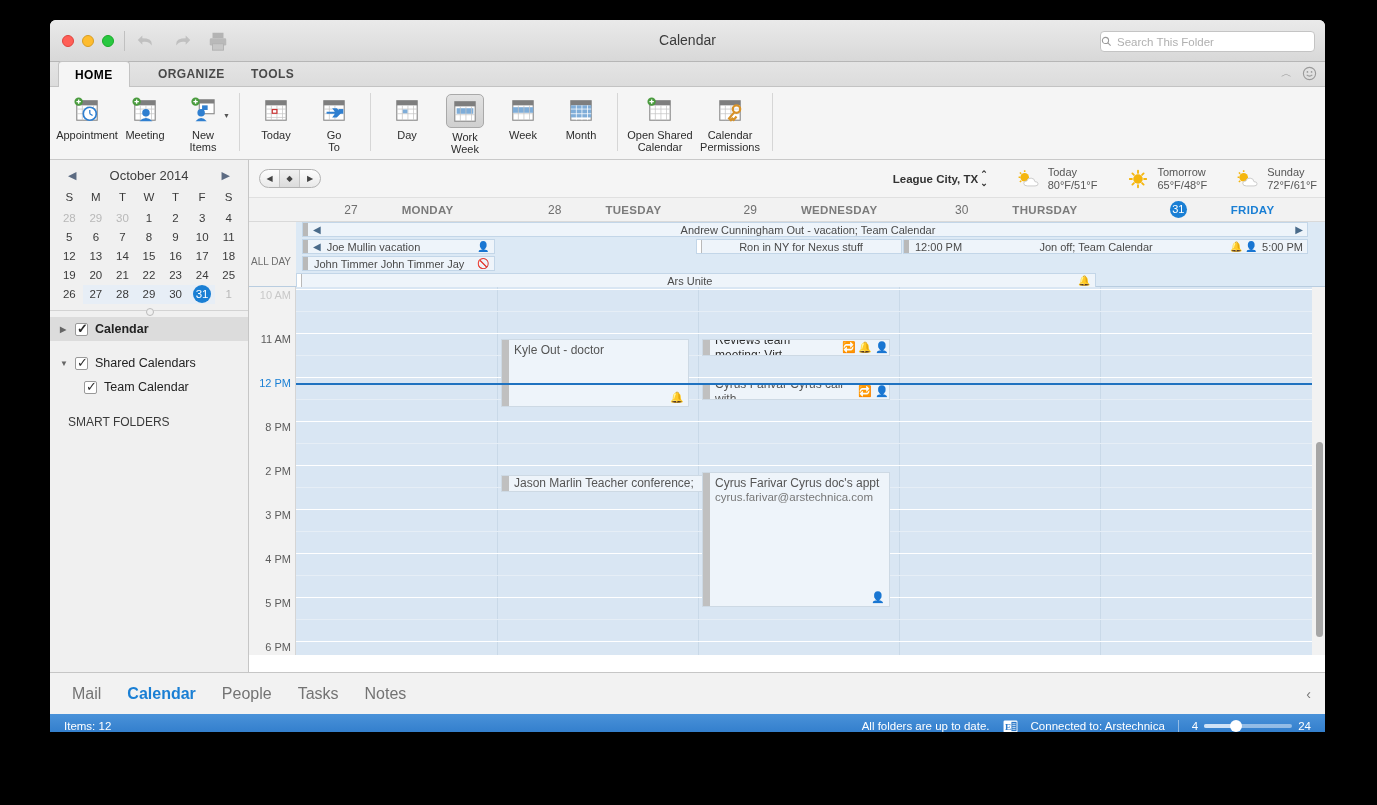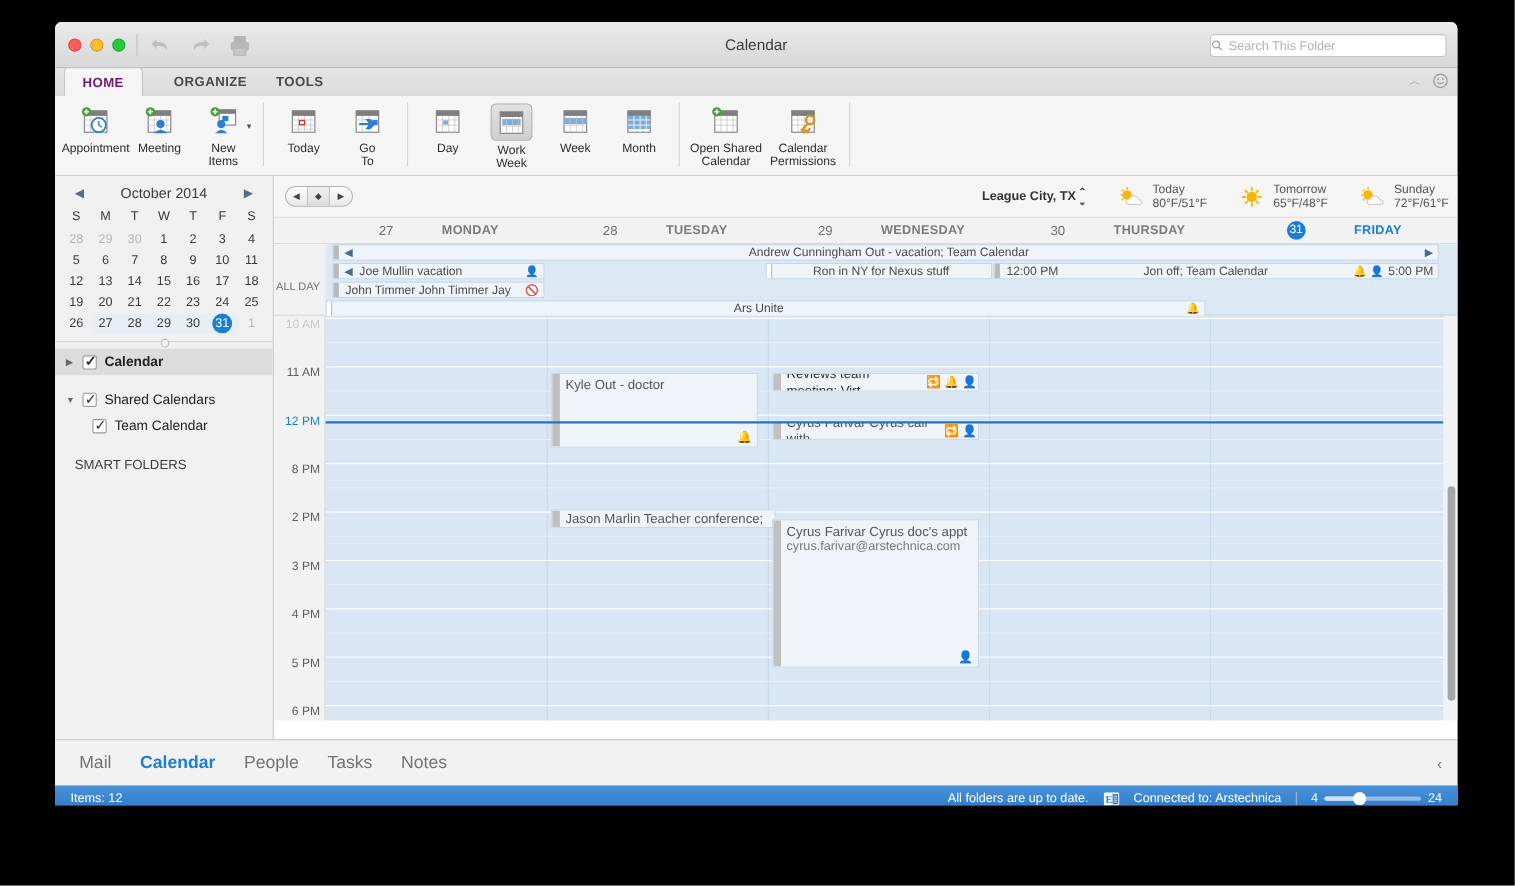--- a/index.html
+++ b/index.html
@@ -51,21 +51,21 @@
     position: relative; height: 25px;
     background: linear-gradient(#e4e4e4,#dcdcdc);
     border-bottom: 1px solid #c3c3c3;
   }
   .tab {
     position: absolute; top: 0; height: 25px;
     padding: 0 16px; line-height: 25px;
     font-size: 12px; font-weight: bold; letter-spacing: .4px; color: #4a4a4a;
   }
   .tab.active {
-    background: #f5f5f5; color: #701a75;
+    background: #f5f5f5; color: #000000;
     border-left: 1px solid #c3c3c3; border-right: 1px solid #c3c3c3;
     border-top: 1px solid #c3c3c3;
     border-radius: 4px 4px 0 0; top: -1px; height: 27px; line-height: 27px;
   }
   .tabright { position: absolute; right: 8px; top: 4px; display: flex; gap: 10px; align-items: center; }
   .chevup { font-size: 11px; color: #9a9a9a; }
 
   
   .ribbon {
     position: relative; height: 73px;
@@ -804,21 +804,21 @@
 
           <div class="gevt slim" style="left:406px;width:188px;top:96px;height:17px;">
             <span class="bar"></span>
             <div class="txt">Cyrus Farivar Cyrus call with</div>
             <div class="ics">
               <span>🔁</span>
               <span>👤</span>
             </div>
           </div>
 
-          <div class="gevt slim" style="left:205px;width:204px;top:176px;height:17px;">
+          <div class="gevt slim" style="left:205px;width:204px;top:188px;height:17px;">
             <span class="bar"></span>
             <div class="txt">Jason Marlin Teacher conference;</div>
           </div>
 
           <div class="gevt" style="left:406px;width:188px;top:185px;height:135px;">
             <span class="bar"></span>
             <div class="txt">Cyrus Farivar Cyrus doc's appt</div>
             <div class="sub">cyrus.farivar@arstechnica.com</div>
             <div class="ics">
                 <span>👤</span>

